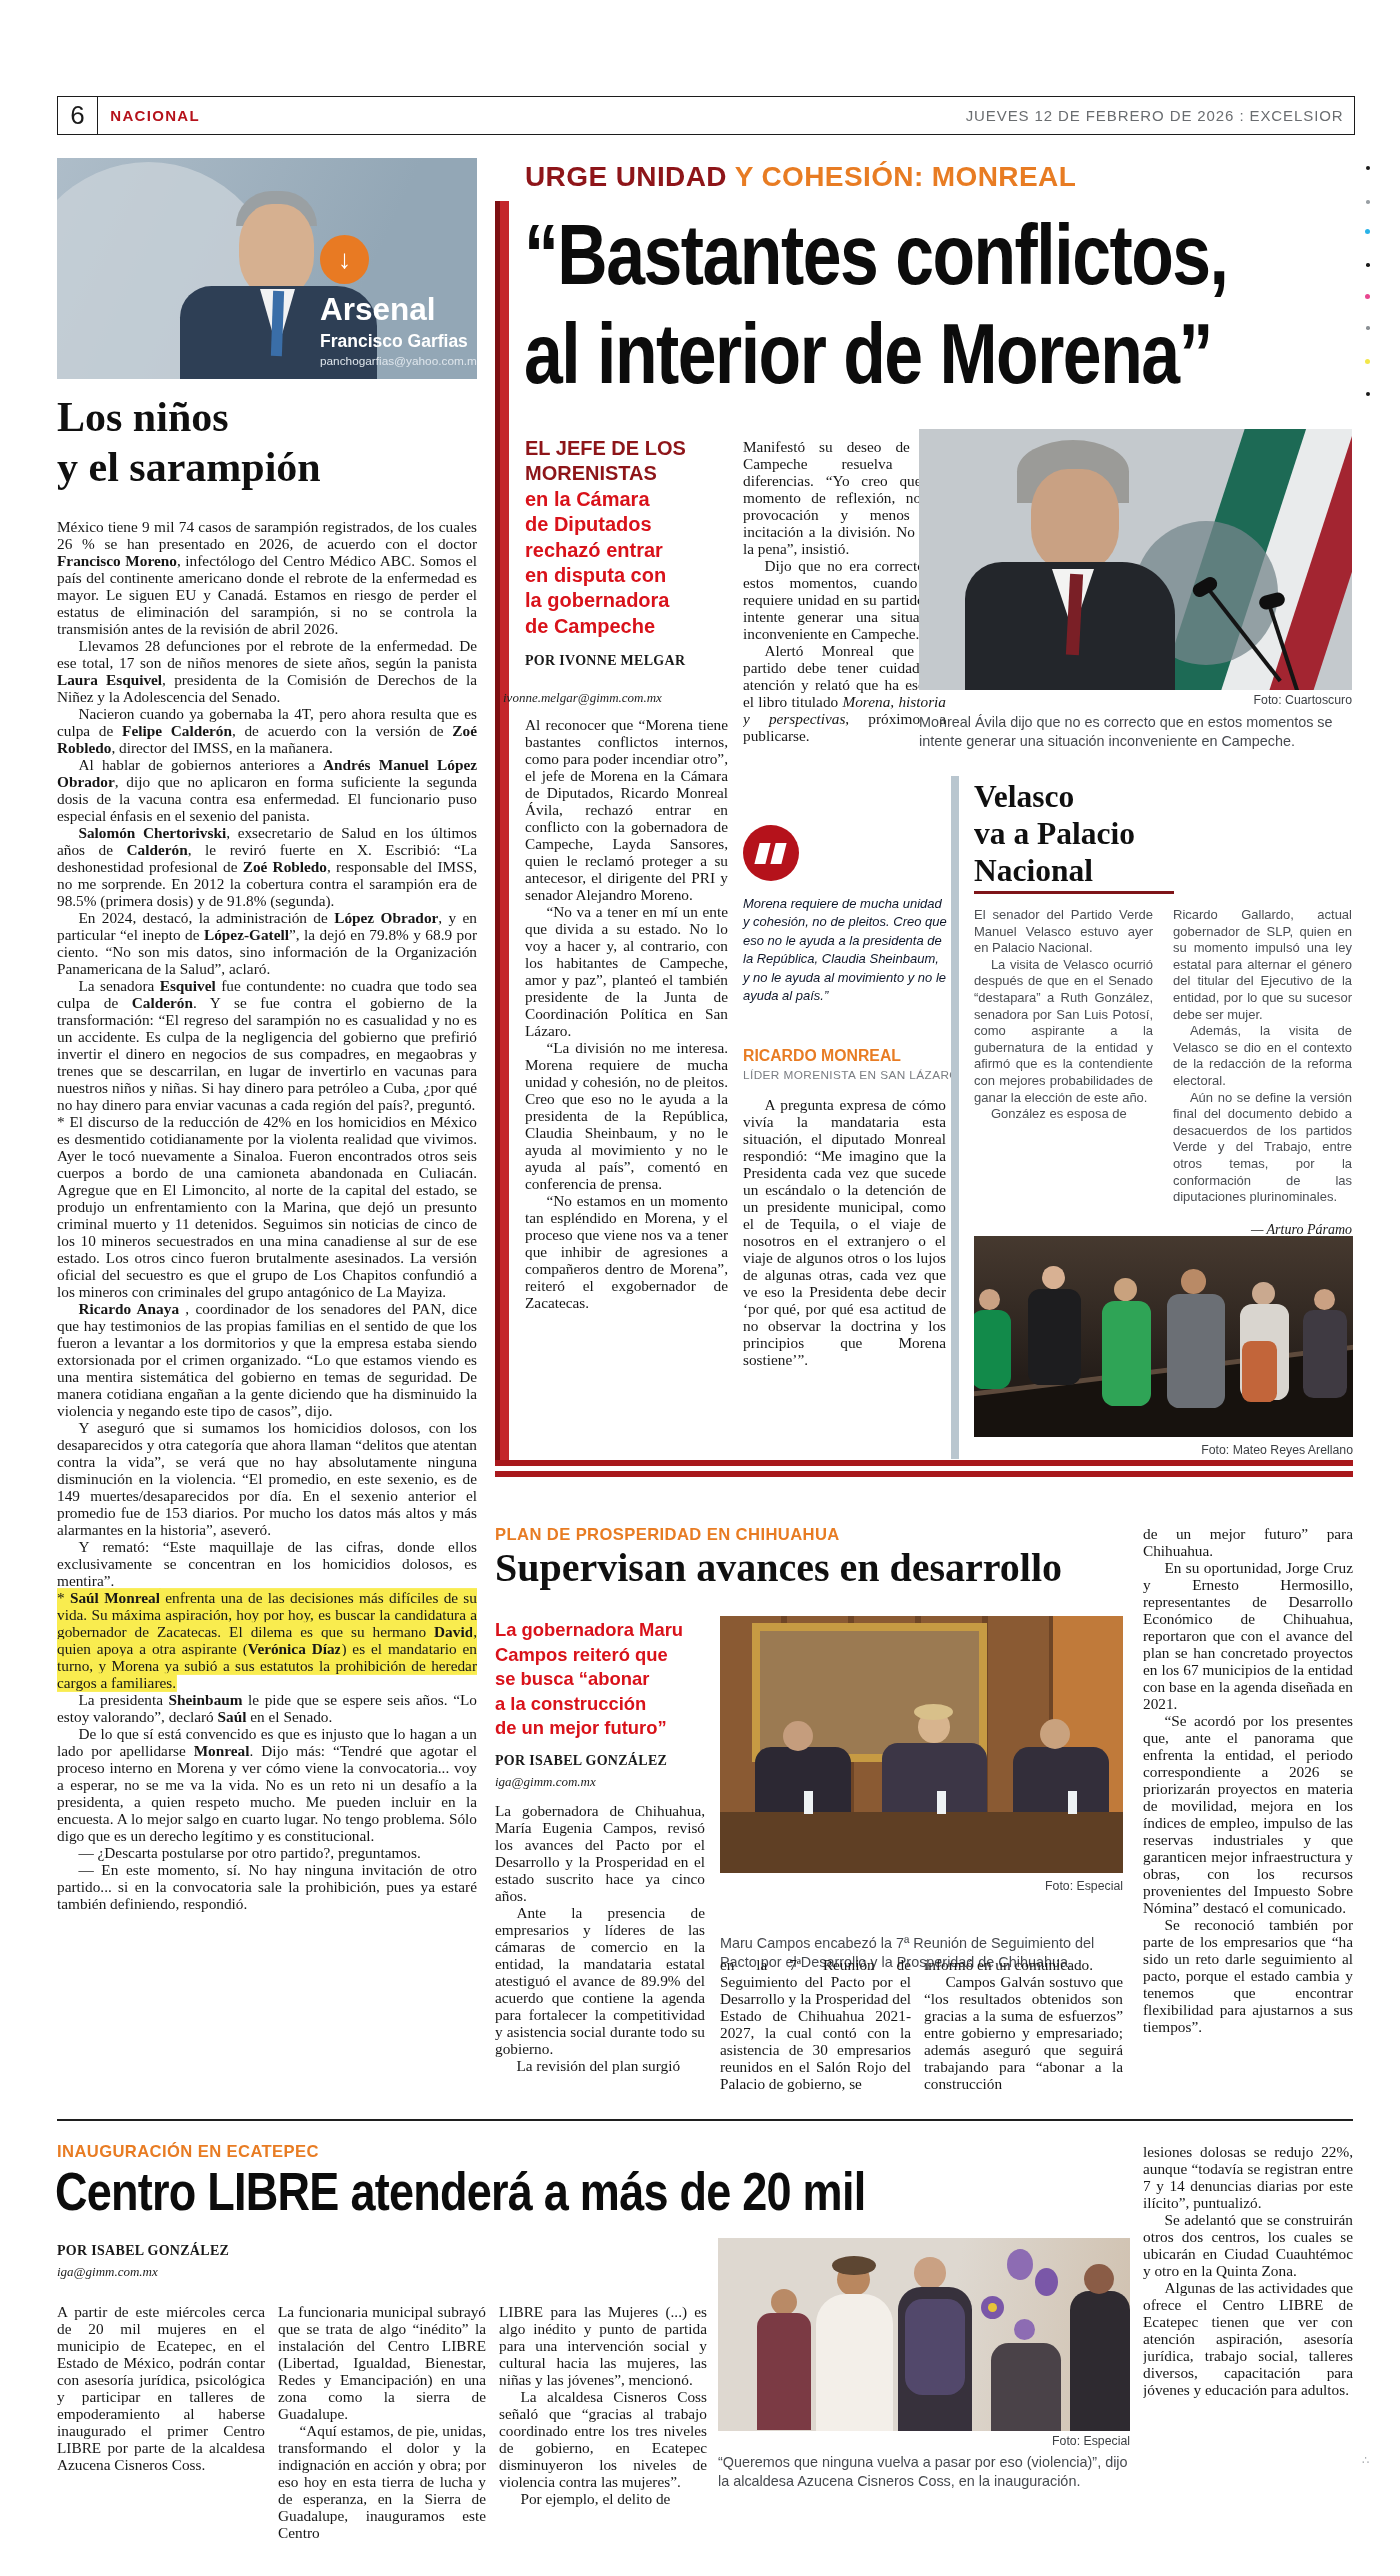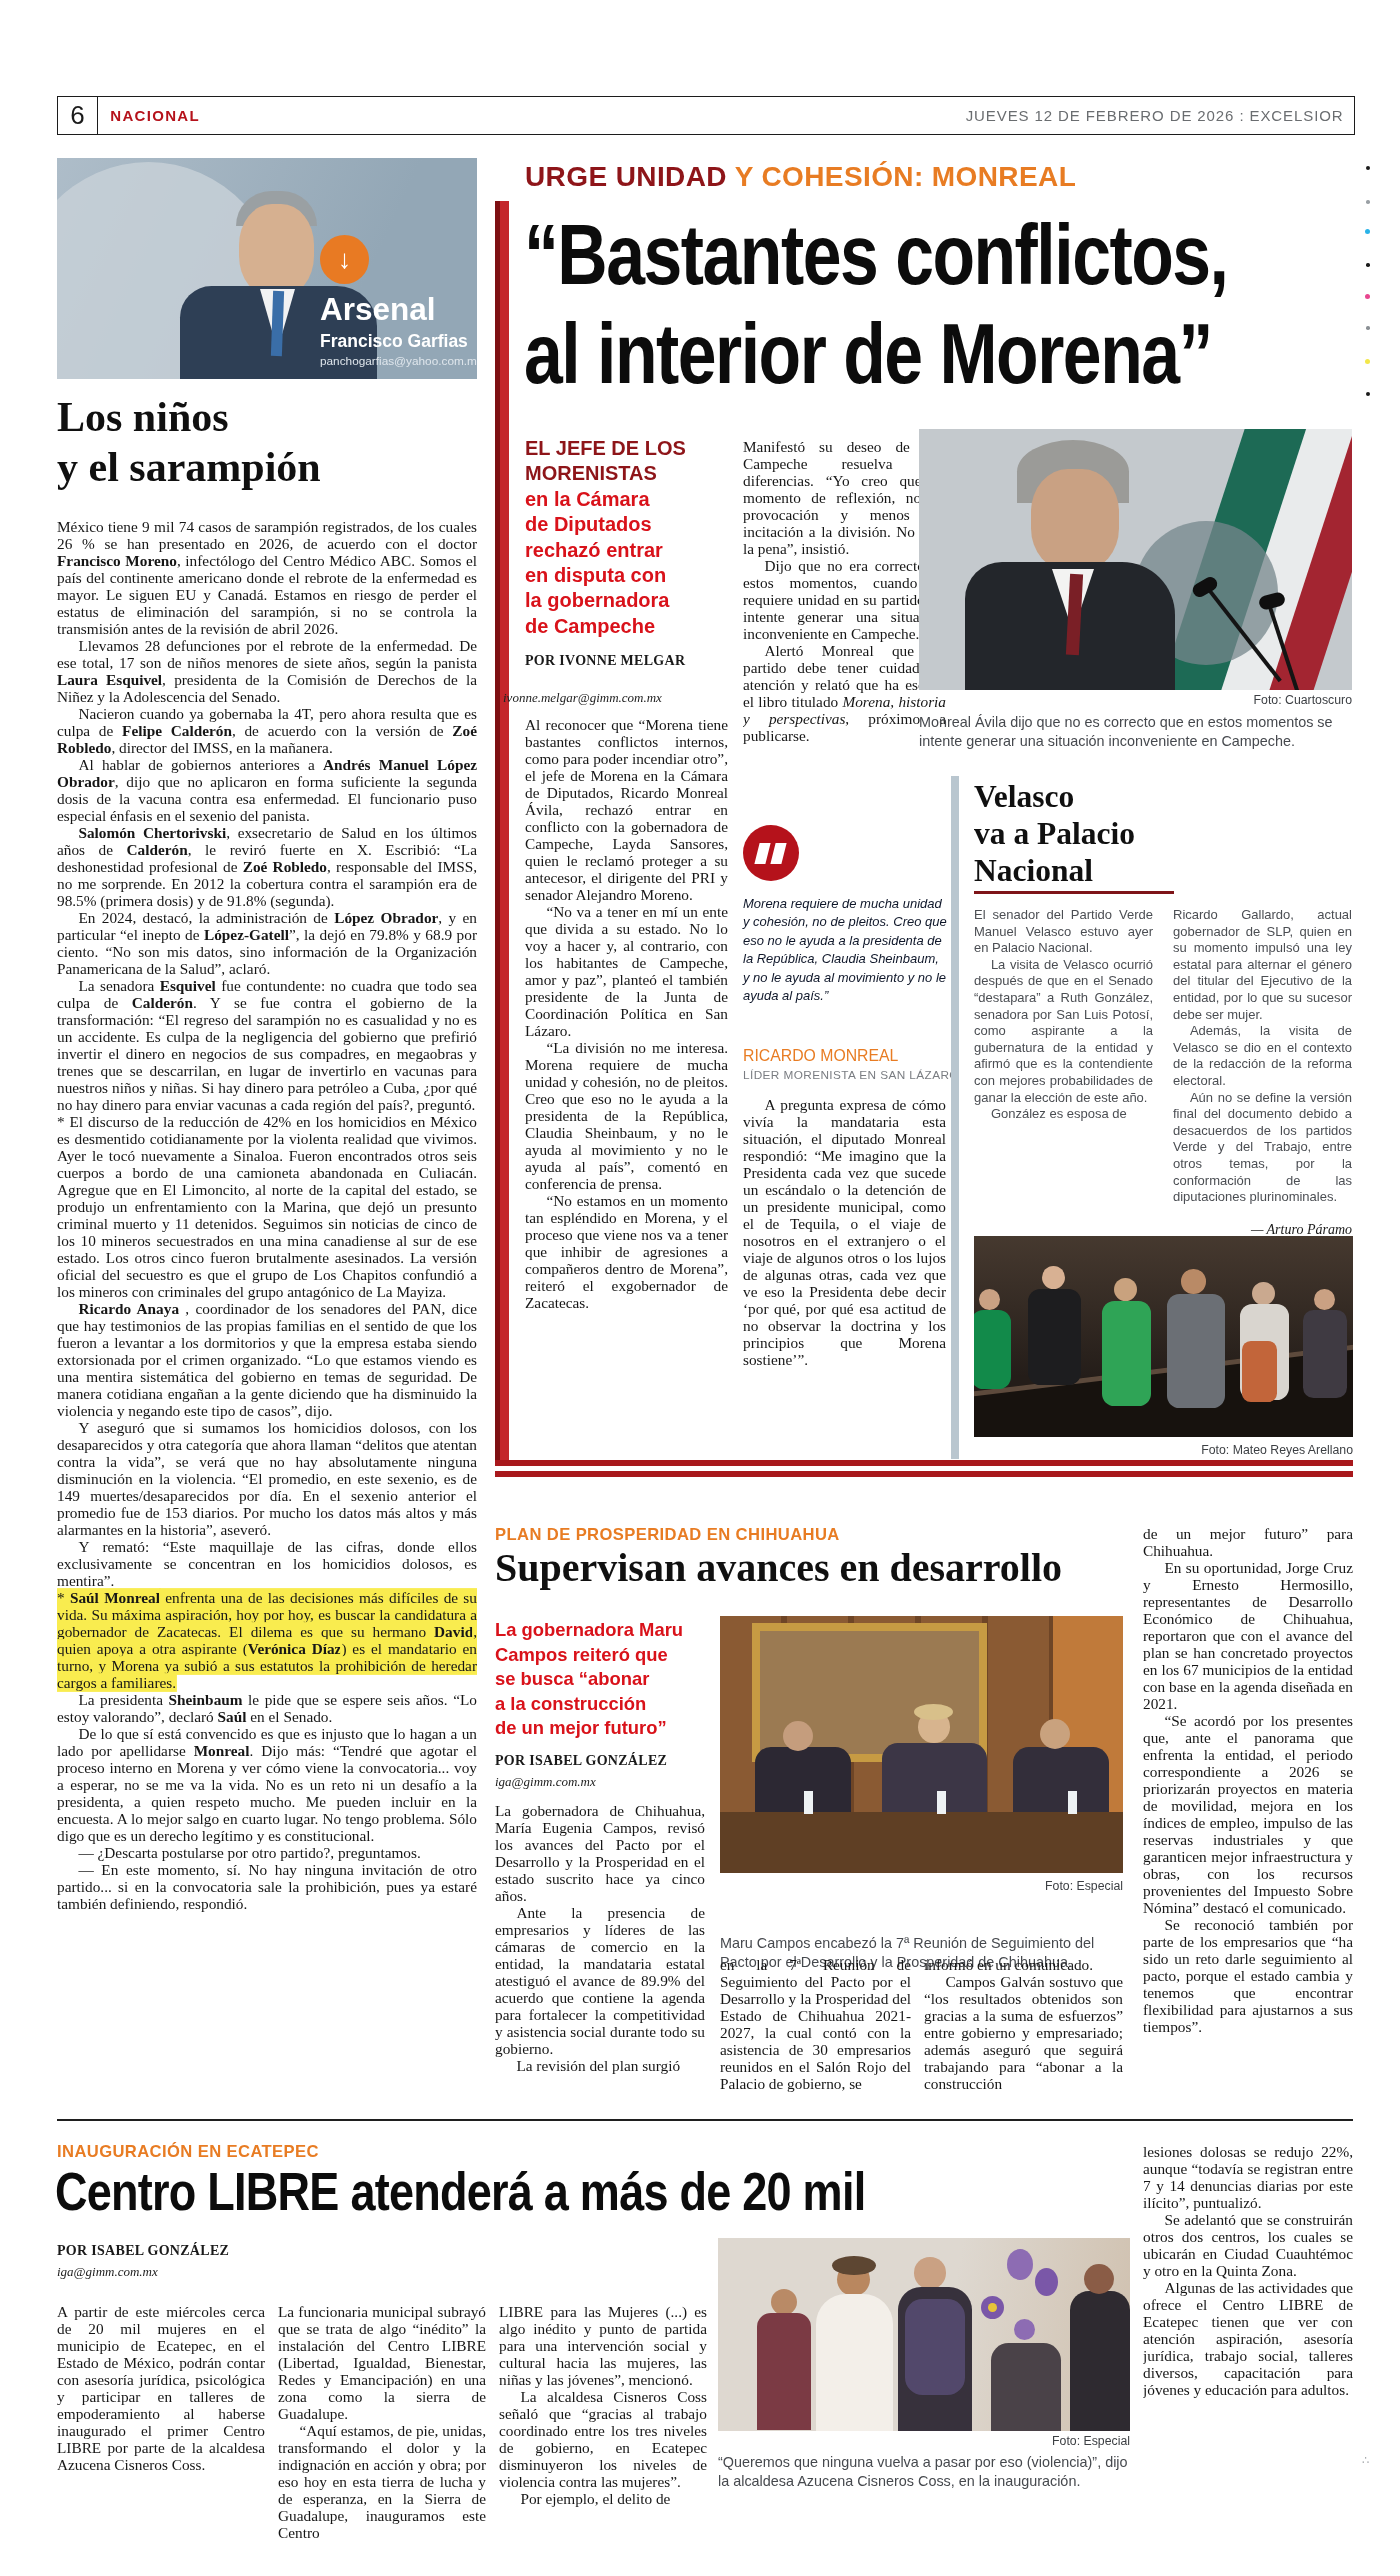--- a/index.html
+++ b/index.html
@@ -41,21 +41,21 @@
   .deck .rest{display:block;color:#d9121a;white-space:pre-line;}
   .vbar-red{background:linear-gradient(to right,#7e1013 0 35%,#c4262b 35% 100%);}
   .rule-double-red{height:16.6px;
      background:linear-gradient(#a8181c 0 6.1px,transparent 6.1px 10.5px,#a8181c 10.5px 16.6px);}
   .divider-v{background:#b9c6cf;}
   .quote-circle{width:56px;height:56px;border-radius:50%;background:#b5121b;position:relative;}
   .quote-circle .qm{position:absolute;top:17.5px;width:11.4px;height:21px;background:#fff;
                     transform:skewX(-14deg);}
   .qm.q1{left:14px;} .qm.q2{left:30px;}
   .pullquote{font-family:"Liberation Sans",sans-serif;font-size:13px;line-height:18.4px;color:#0f172a;font-style:italic;}
-  .pq-author{font-family:"Liberation Sans",sans-serif;font-weight:normal;font-size:15.8px;color:#e87c23;}
+  .pq-author{font-family:"Liberation Sans",sans-serif;font-weight:bold;font-size:15.8px;color:#e87c23;}
   .pq-role{font-family:"Liberation Sans",sans-serif;font-size:11.8px;letter-spacing:0.4px;color:#7a7d82;}
   .regdot{position:absolute;border-radius:50%;}
   .rule-black{background:#1f1f1f;}
 </style>
 </head>
 <body>
 
 <div class="page">
 
   <div class="abs folio" style="left:57px;top:96px;width:1296px;height:37px;">

